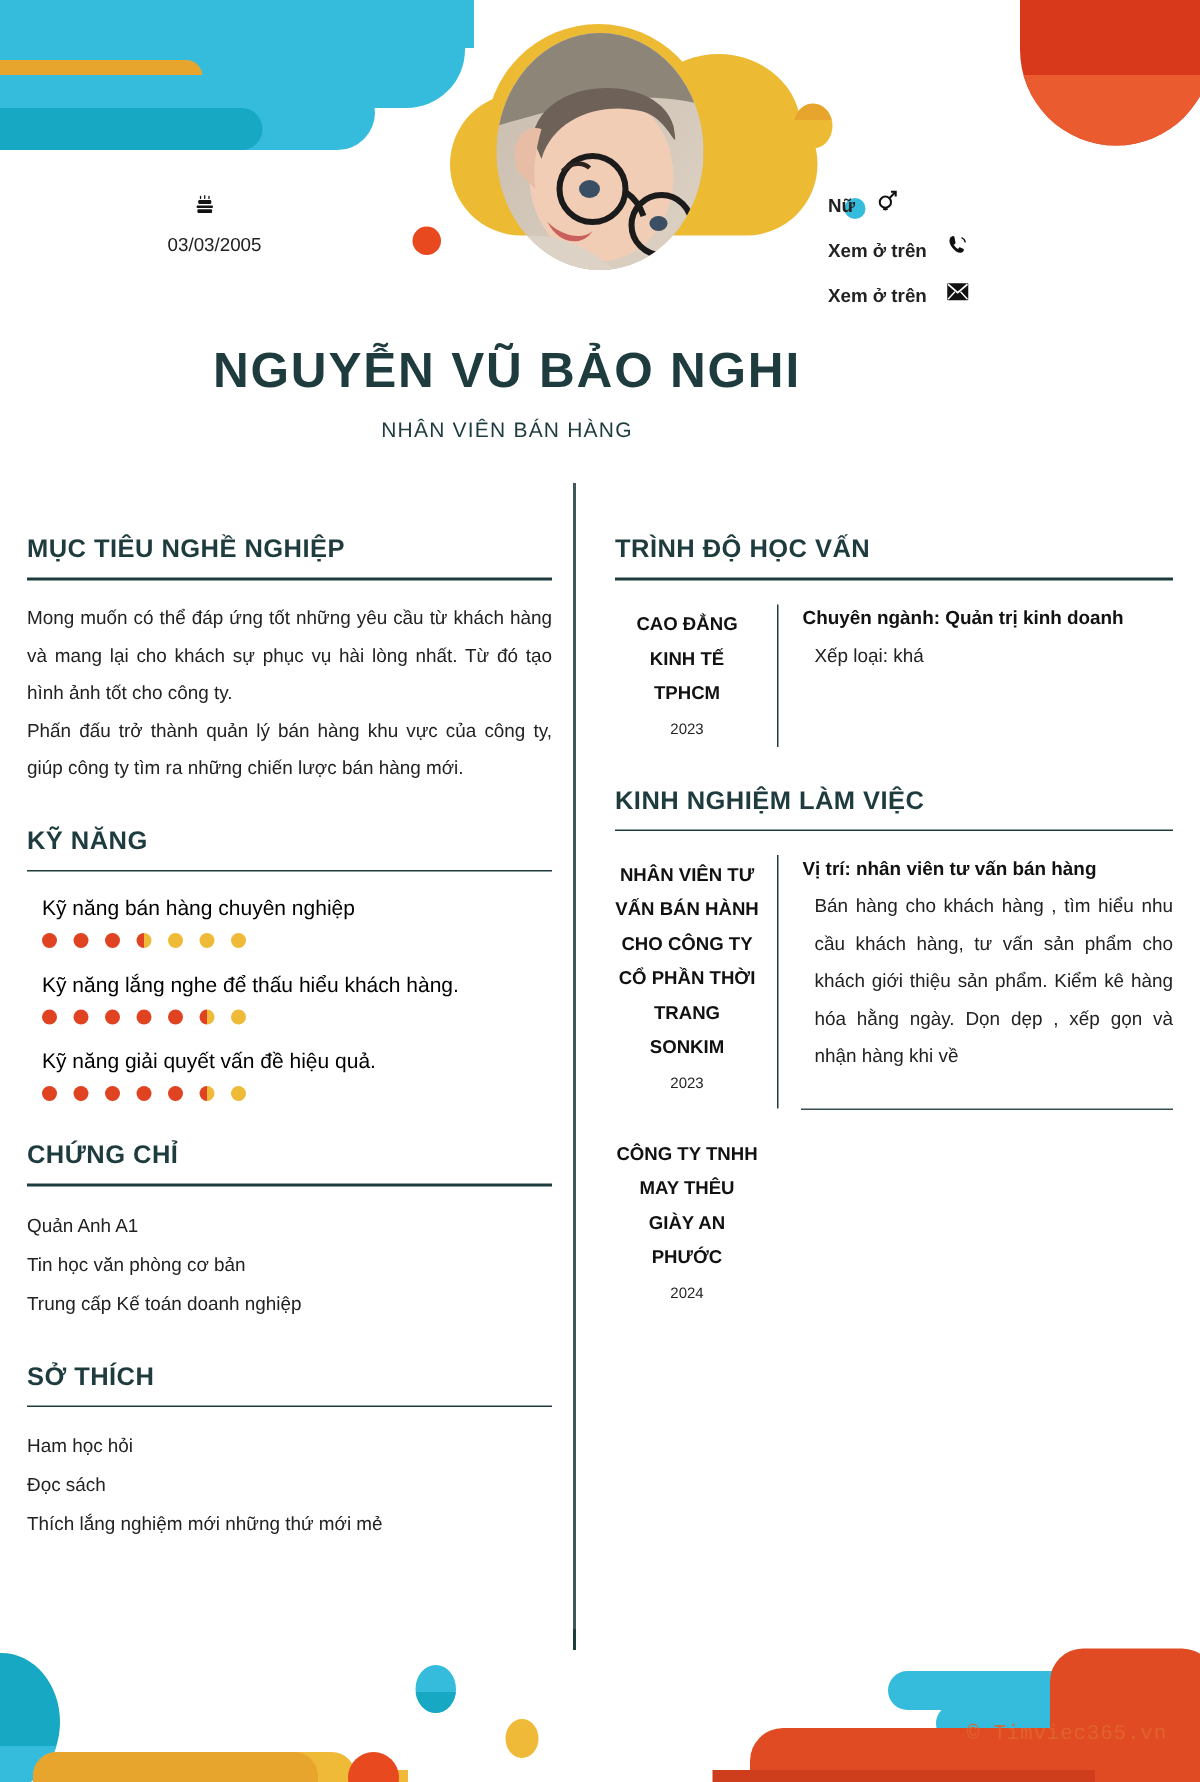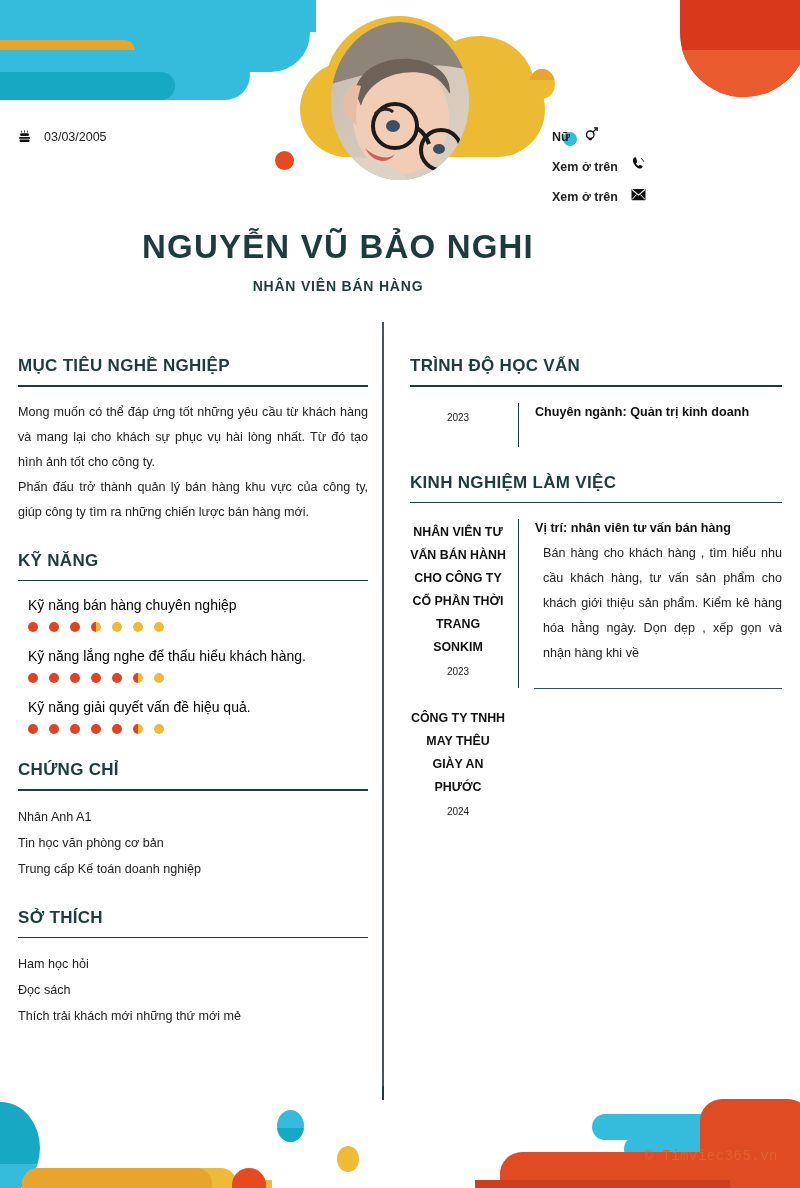--- a/index.html
+++ b/index.html
@@ -100,21 +100,21 @@
     overflow: hidden;
     background: #cdbfae;
   }
   .photo svg { display: block; width: 100%; height: 100%; }
 
   
   .contact-left {
     position: absolute; left: 18px; top: 124px; width: 250px;
     font-size: 12.5px; line-height: 26px; color: #222;
   }
-  .c-row { display: flex; align-items: center; margin-bottom: 4px; }
+  .c-row { display: flex; align-items: center; margin-bottom: 4px; flex-direction: column; }
   .c-ico {
     width: 26px; flex: 0 0 26px; font-size: 13px; color: #111;
     line-height: 26px; text-align: left;
   }
   .c-ico svg { vertical-align: -2px; }
   .c-txt { flex: 1; }
 
   .contact-right {
     position: absolute; right: 18px; top: 122px; width: 230px;
     font-size: 12.5px; line-height: 30px; color: #222;
@@ -124,21 +124,21 @@
   .r-txt { margin-right: 12px; }
   .r-ico { width: 18px; text-align: center; font-size: 13px; }
 
   
   .name-block { position: absolute; top: 228px; left: 0; width: 676px; text-align: center; }
   .full-name {
     font-size: 33px; font-weight: bold; letter-spacing: 1.2px;
     color: #1e3b3e;
   }
   .job-title {
-    margin-top: 12px; font-size: 14px; font-weight: bold;
+    margin-top: 12px; font-size: 14px; font-weight: normal;
     letter-spacing: 0.8px; color: #1e3b3e;
   }
 
   
   .vdivider {
     position: absolute; left: 382px; top: 322px;
     width: 1.5px; height: 772px; background: #1e3b3e; opacity: .85;
   }
 
   .col-left { position: absolute; left: 18px; top: 356px; width: 350px; }
@@ -417,50 +417,54 @@
           <span class="dot half"></span>
           <span class="dot empty"></span>
         </div>
     </div>
   </div>
 
   <div class="sec">
     <div class="sec-title">CHỨNG CHỈ</div>
     <div class="sec-rule"></div>
     <ul class="plain-list">
-      <li>Nhân Anh A1</li>
+      <li>Quản Anh A1</li>
       <li>Tin học văn phòng cơ bản</li>
       <li>Trung cấp Kế toán doanh nghiệp</li>
     </ul>
   </div>
 
   <div class="sec">
     <div class="sec-title">SỞ THÍCH</div>
     <div class="sec-rule"></div>
     <ul class="plain-list">
       <li>Ham học hỏi</li>
       <li>Đọc sách</li>
-      <li>Thích trải khách mới những thứ mới mẻ</li>
+      <li>Thích lắng nghiệm mới những thứ mới mẻ</li>
     </ul>
   </div>
 
 </div>
 
 <div class="col-right">
 
   <div class="sec">
     <div class="sec-title">TRÌNH ĐỘ HỌC VẤN</div>
     <div class="sec-rule"></div>
 
     <div class="entry">
       <div class="entry-left">
+        <div class="entry-org">CAO ĐẲNG KINH TẾ TPHCM</div>
         <div class="entry-year">2023</div>
       </div>
       <div class="entry-right">
         <div class="entry-head">Chuyên ngành: Quản trị kinh doanh</div>
+        <div class="entry-body">
+          <p>Xếp loại: khá</p>
+        </div>
       </div>
     </div>
   </div>
 
   <div class="sec">
     <div class="sec-title">KINH NGHIỆM LÀM VIỆC</div>
     <div class="sec-rule"></div>
 
     <div class="entry">
       <div class="entry-left">

